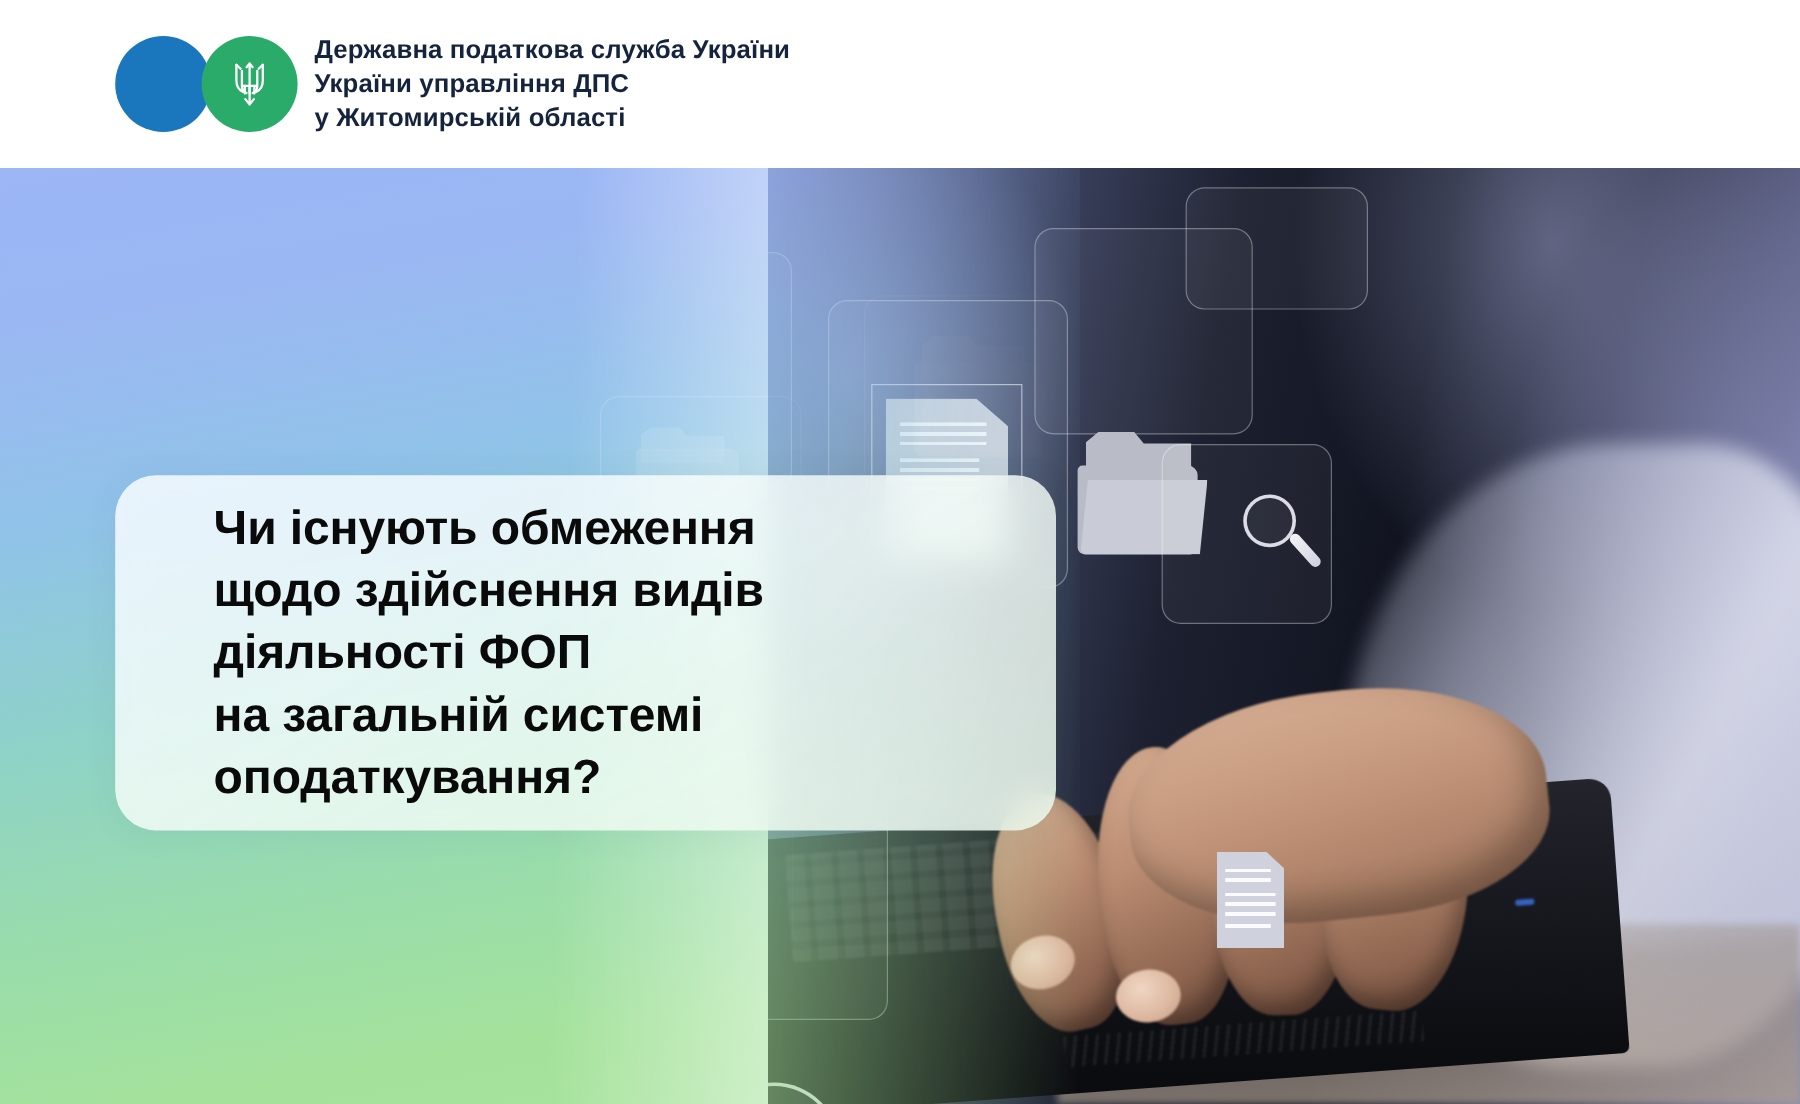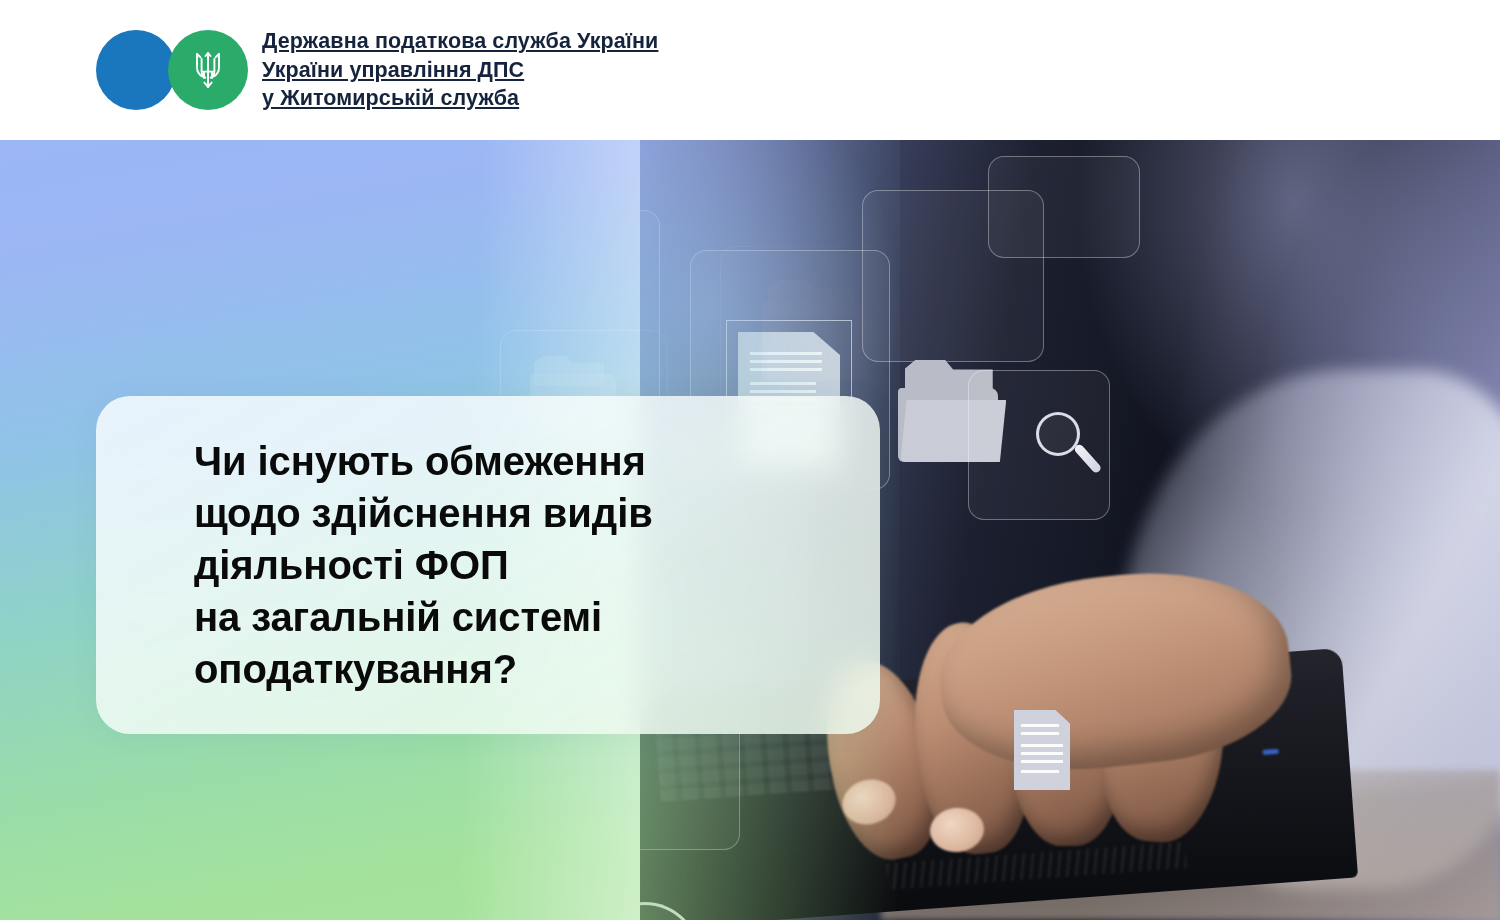--- a/index.html
+++ b/index.html
@@ -49,21 +49,20 @@
   }
   .logo-circle.blue { left: 0; background: #1a76bd; }
   .logo-circle.green { left: 72px; background: #2bab6a; display: flex; align-items: center; justify-content: center; }
   .tryzub { width: 34px; height: 46px; display: block; }
 
   .org-text {
     display: flex;
     flex-direction: column;
     justify-content: center;
     color: #15243c;
-    text-decoration: underline;
   }
   .org-line1 {
     font-size: 21.5px;
     font-weight: bold;
     letter-spacing: 0.1px;
     line-height: 1.32;
     white-space: nowrap;
   }
   .org-line2, .org-line3 {
     font-size: 21.5px;
@@ -289,34 +288,33 @@
   .ghost-doc-lines {
     position: absolute;
     background: repeating-linear-gradient(180deg, rgba(255,255,255,0.95) 0 3px, rgba(0,0,0,0) 3px 8px);
   }
 
   
   .card {
     position: absolute;
     left: 96px; top: 256px;          
     width: 784px;
-    height: 338px;
+    height: 296px;
     border-radius: 34px;
     background: linear-gradient(150deg,
         rgba(255,255,255,0.80) 0%,
         rgba(255,255,255,0.78) 30%,
         rgba(244,252,246,0.82) 62%,
         rgba(236,250,238,0.86) 100%);
     -webkit-backdrop-filter: blur(14px) saturate(112%);
             backdrop-filter: blur(14px) saturate(112%);
     box-shadow: 0 2px 28px rgba(60,80,110,0.07);
     z-index: 25;
     display: flex;
     align-items: center;
-    padding-left: 16px;
   }
 
   .card-title {
     margin-left: 82px;
     margin-right: 30px;
     color: #0a0a0a;
     font-size: 40px;
     font-weight: bold;
     line-height: 1.30;
     letter-spacing: -0.1px;
@@ -347,21 +345,21 @@
             <path d="M6 7 L9.4 10.3 M28 7 L24.6 10.3"></path>
             <path d="M17 6 L14.5 9 M17 6 L19.5 9"></path>
           </g>
         </svg>
       </div>
     </div>
 
     <div class="org-text">
       <div class="org-line1">Державна податкова служба України</div>
       <div class="org-line2">України управління ДПС</div>
-      <div class="org-line3">у Житомирській служба</div>
+      <div class="org-line3">у Житомирській області</div>
     </div>
   </div>
 
   <div class="hero">
 
     <div class="photo">
 
       <div class="sleeve"></div>
       <div class="desk"></div>
 

